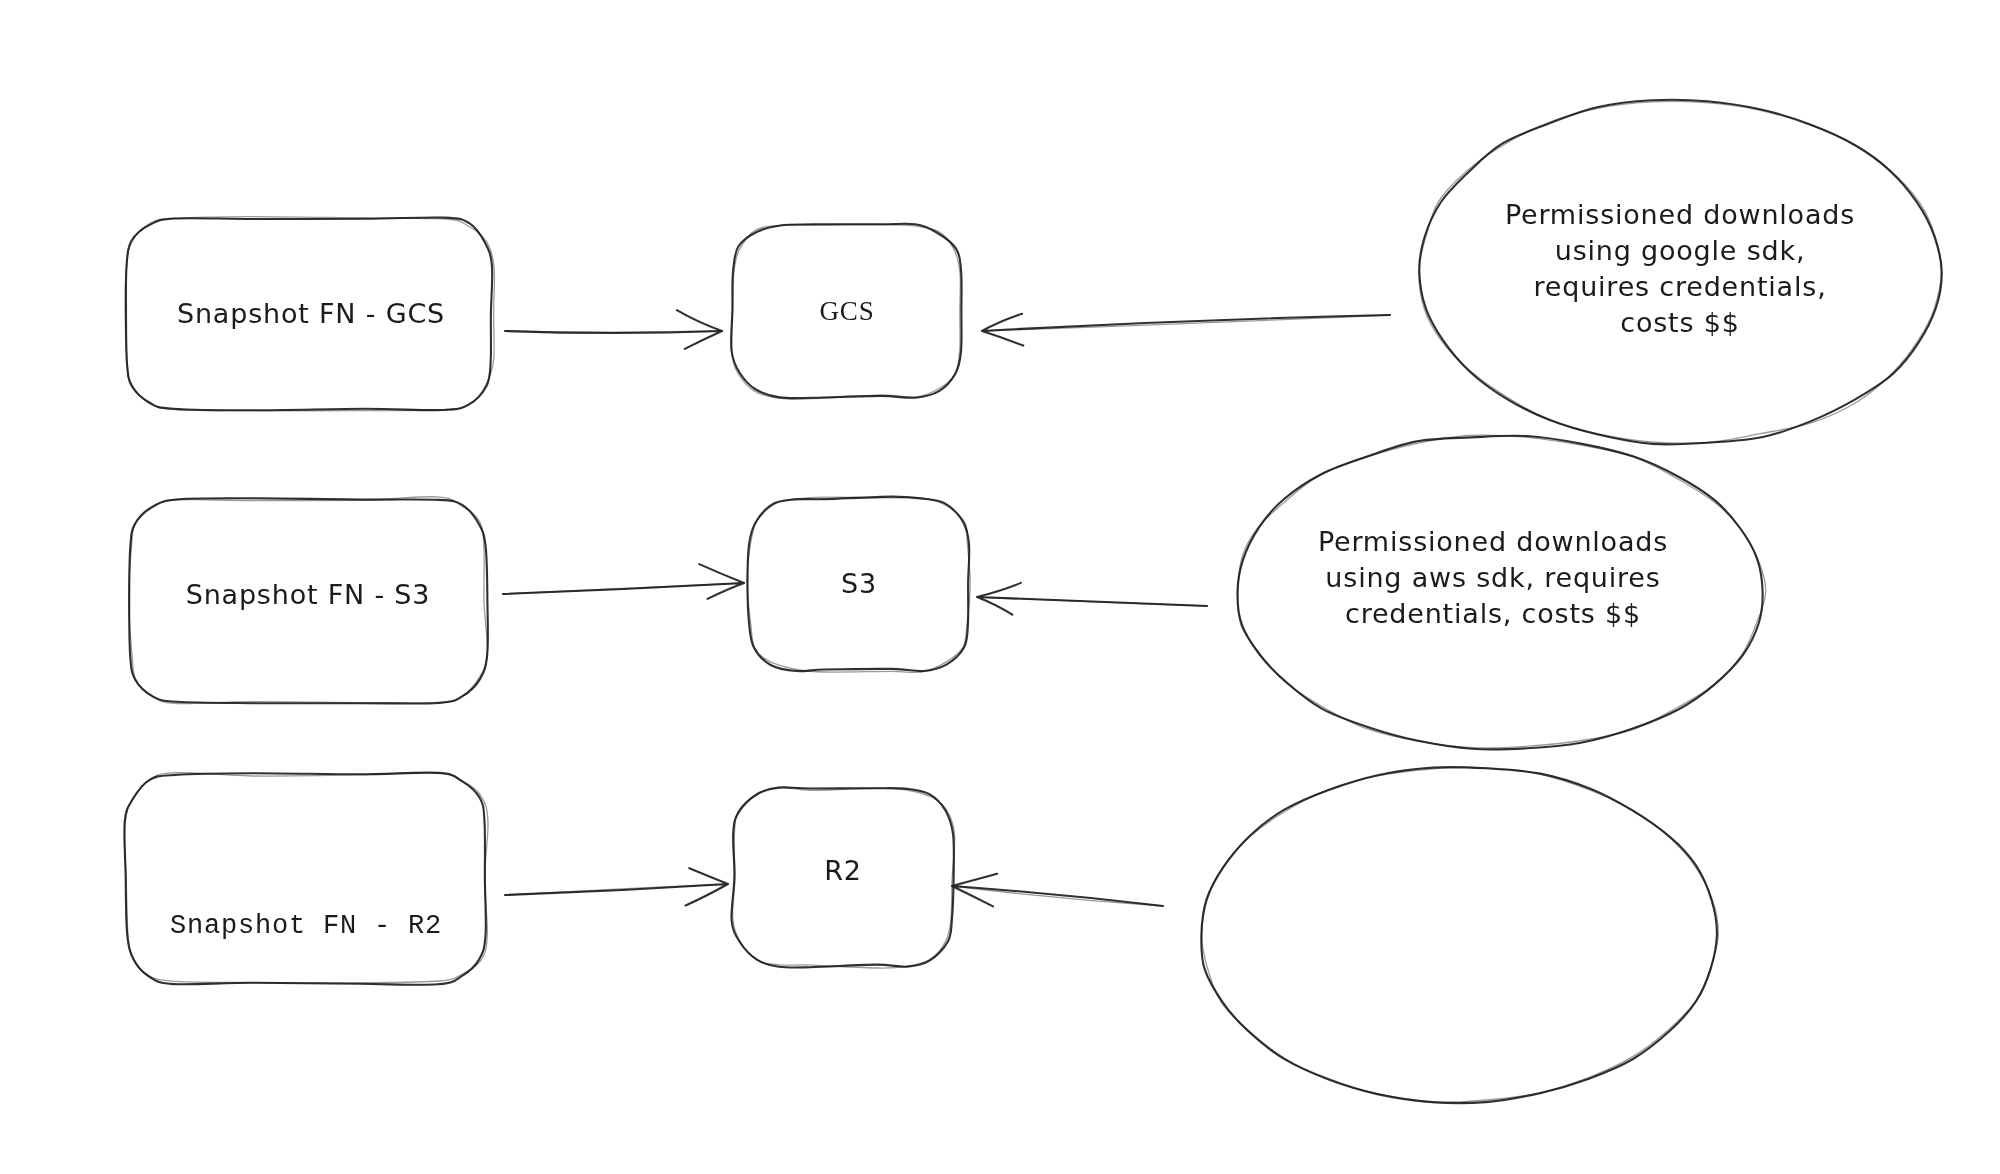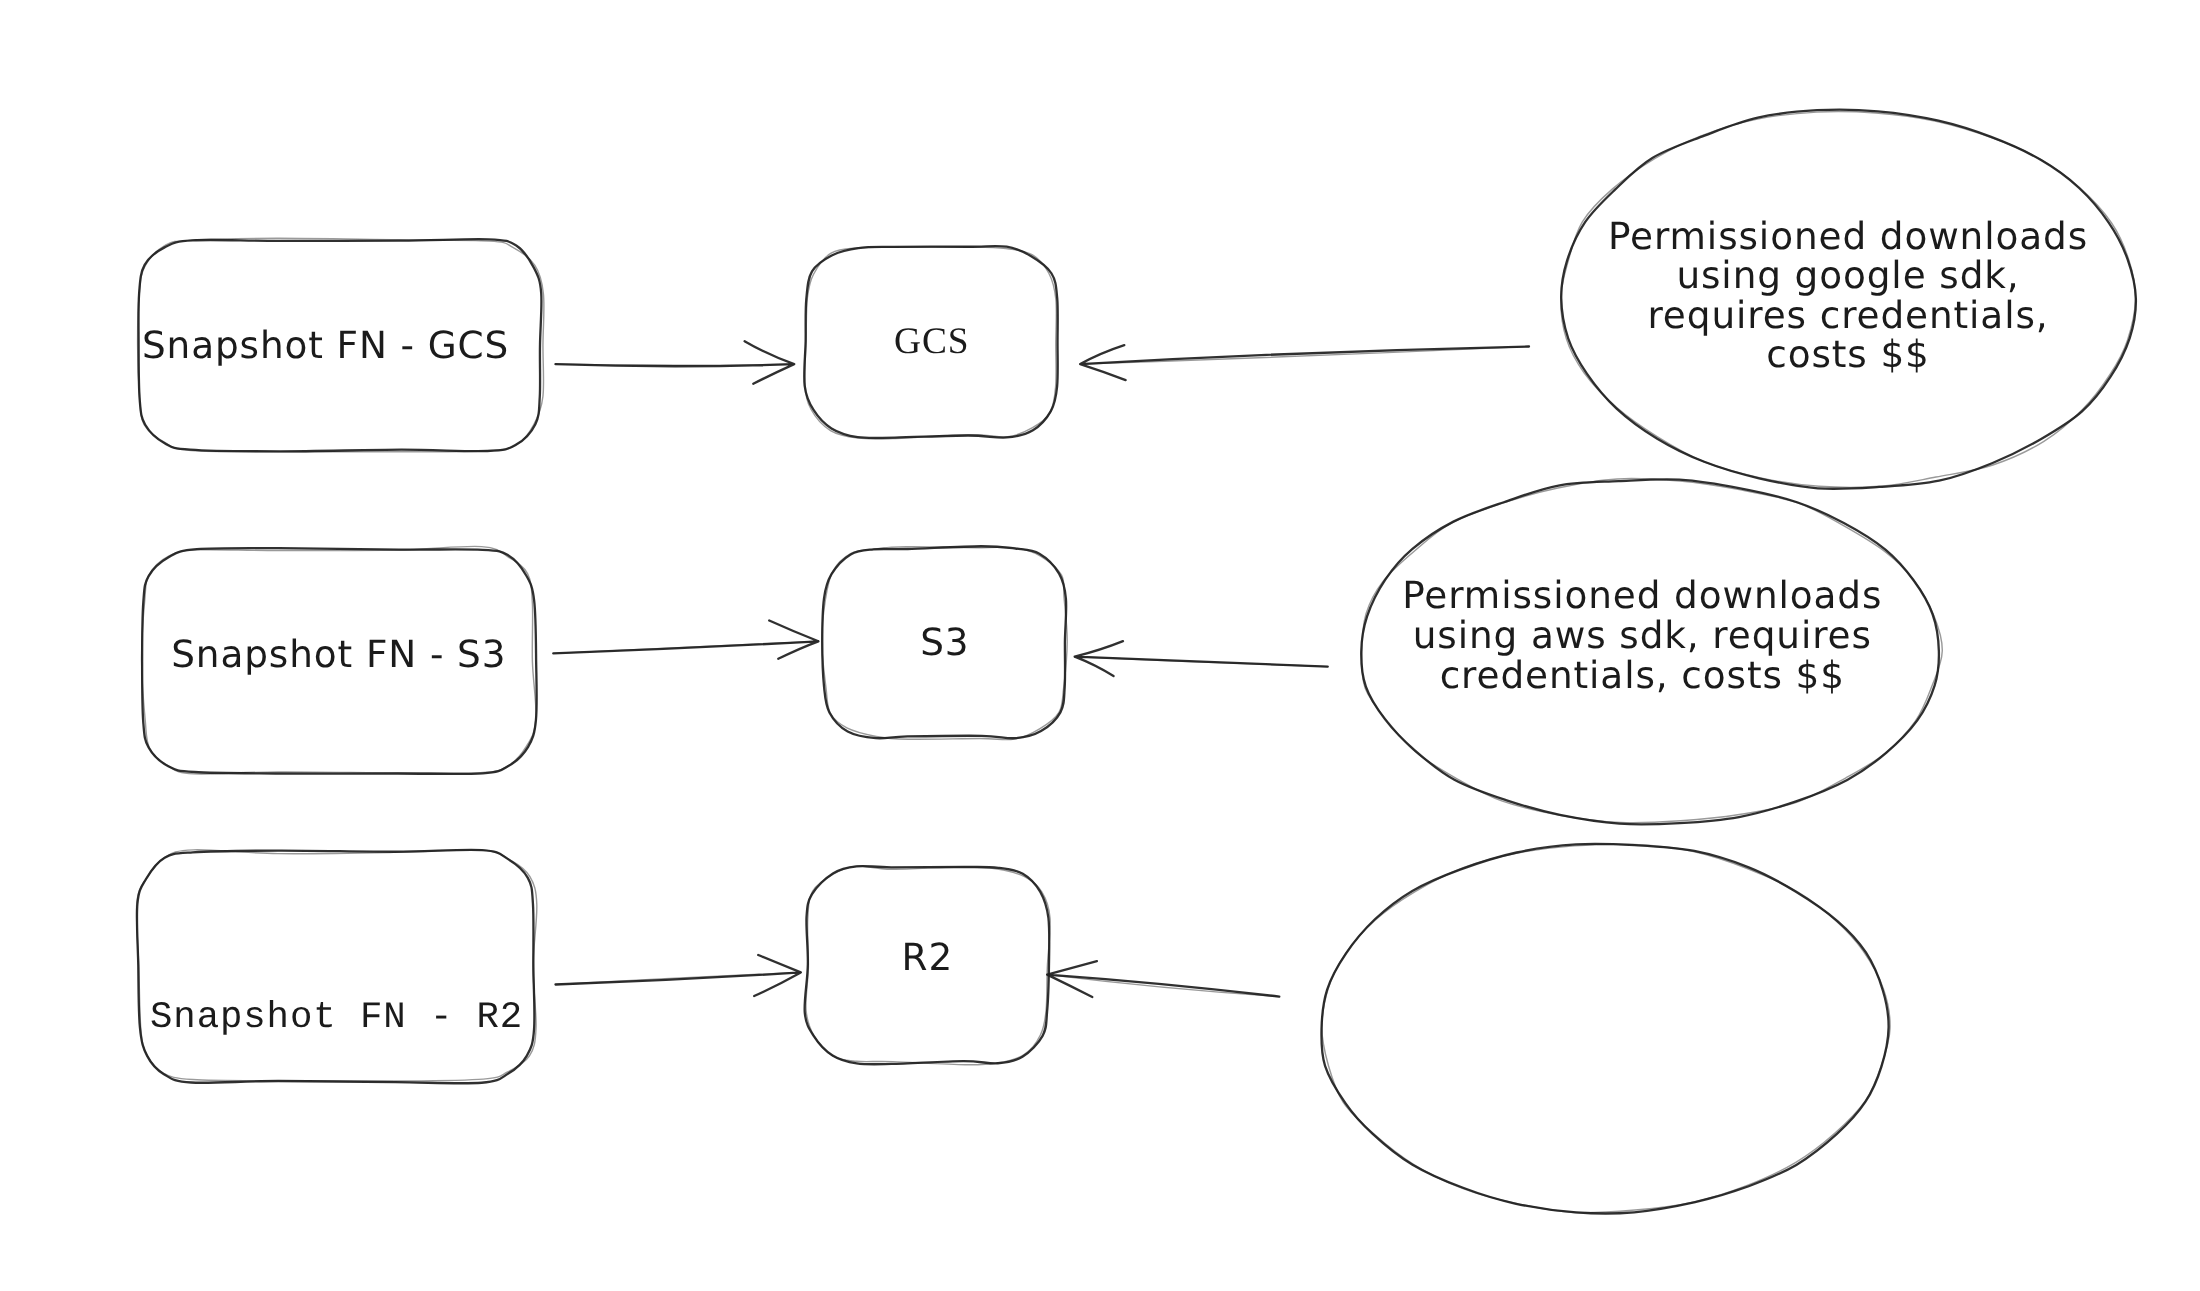--- a/index.html
+++ b/index.html
@@ -11,21 +11,21 @@
     color:#1b1b1b;
     overflow:hidden;
   }
   .canvas svg{position:absolute;left:0;top:0;}
   #labels{position:absolute;left:0;top:0;width:100%;height:100%;pointer-events:none;}
   .node-label{
     position:absolute;
     transform:translate(-50%,-50%);
     white-space:pre;
     text-align:center;
-    font-size:34px;
+    font-size:27px;
     line-height:36px;
     letter-spacing:0.8px;
     color:#1b1b1b;
   }
   .sketch-main{fill:none;stroke:#1e1e1e;stroke-width:2.1;stroke-linecap:round;stroke-linejoin:round;opacity:0.92;}
   .sketch-over{fill:none;stroke:#1e1e1e;stroke-width:1.3;stroke-linecap:round;stroke-linejoin:round;opacity:0.45;}
 </style>
 </head>
 <body>
 
@@ -86,21 +86,21 @@
       <g>
         <path d="M505 895Q616.6 891.2 728 884M728 884Q709.6 876.6 689.3 868.2M728 884Q705.6 896.5 685.6 905.5" class="sketch-main"></path>
         <path d="M505 895Q616.5 888.9 728 884" class="sketch-over"></path>
       </g>
       <g>
         <path d="M1163 906Q1057.7 893.6 952 886M952 886Q972.5 895.9 993.0 906.4M952 886Q975.4 879.7 997.2 873.7" class="sketch-main"></path>
         <path d="M1163 906Q1057.2 898.9 952 886" class="sketch-over"></path>
       </g>
     </svg>
   <div id="labels">
-      <div class="node-label" style="left: 296px; top: 314px;">Snapshot FN - GCS</div>
+      <div class="node-label" style="left: 311px; top: 314px;">Snapshot FN - GCS</div>
       <div class="node-label" style="left: 847px; top: 311px; font-family: Liberation Serif, serif;">GCS</div>
       <div class="node-label" style="left: 308px; top: 595px;">Snapshot FN - S3</div>
       <div class="node-label" style="left: 859px; top: 584px; text-align: center;">S3</div>
       <div class="node-label" style="left: 306px; top: 926px; font-family: Liberation Mono, monospace;">Snapshot FN - R2</div>
       <div class="node-label" style="left: 843px; top: 870.5px; text-align: right;">R2</div>
       <div class="node-label" style="left: 1680px; top: 269px;">Permissioned downloads
 using google sdk,
 requires credentials,
 costs $$</div>
       <div class="node-label" style="left: 1493px; top: 578px;">Permissioned downloads

